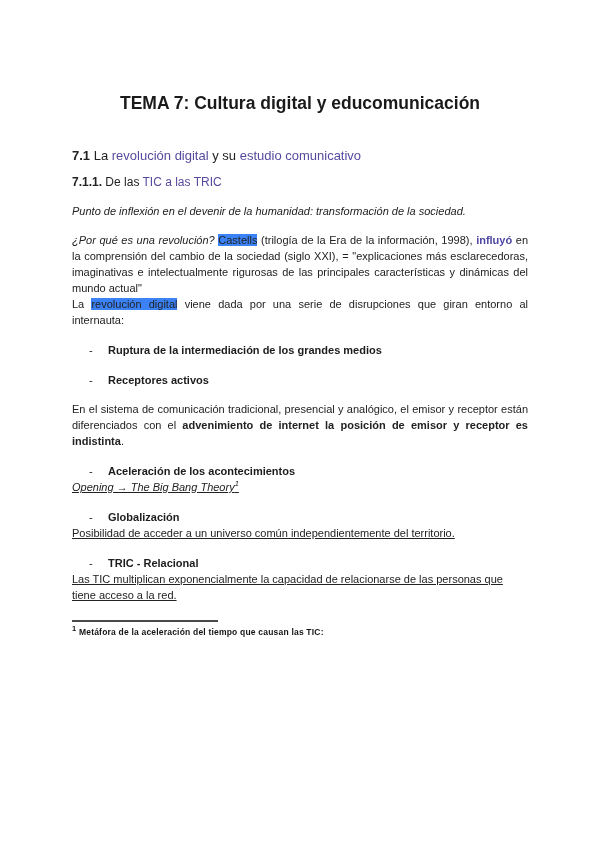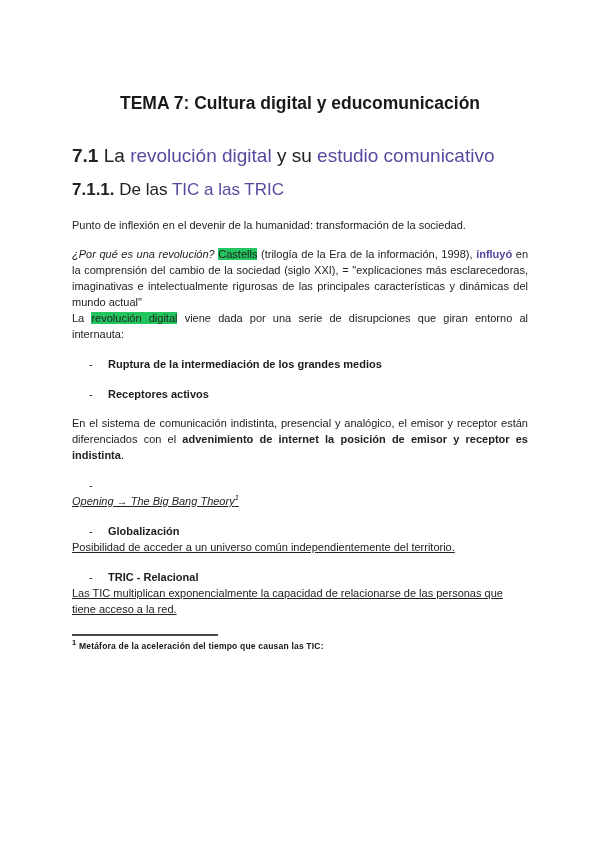--- a/index.html
+++ b/index.html
@@ -12,40 +12,40 @@
     font-family: "Liberation Sans", sans-serif;
     color: #222222;
   }
   .page { padding: 92px 72px 13px 72px; width: 600px; height: 848px; }
 
   .title {
     font-size: 17.5px; font-weight: bold; text-align: center;
     color: #1a1a1a; line-height: 22px;
   }
 
-  .h1 { margin-top: 33px; font-size: 19px; line-height: 17px; color: #222; }
-  .h2 { margin-top: 18px; font-size: 17px; line-height: 16px; color: #222; }
+  .h1 { margin-top: 33px; font-size: 13px; line-height: 17px; color: #222; }
+  .h2 { margin-top: 10px; font-size: 12px; line-height: 16px; color: #222; }
   .num { font-weight: bold; }
   .purple { color: #554a9e; }
 
   .para {
     font-size: 11px; line-height: 16px; text-align: justify;
     color: #222;
   }
   .left { text-align: left; }
   .tight { margin-top: 0; text-decoration: underline; }
-  .mt5  { margin-top: 19px; }
+  .mt5  { margin-top: 13px; font-style: italic; }
   .mt13 { margin-top: 13px; }
   .mt16 { margin-top: 16px; }
   .mt17 { margin-top: 17px; }
   .mt22 { margin-top: 22px; }
 
   .italic { font-style: italic; }
   .bold { font-weight: bold; }
-  .hl { background: #22c55e; }
+  .hl { background: #3b82f6; }
   .link {
     color: #4f46a0; font-weight: bold; 
     cursor: pointer;
   }
 
   .bullet {
     margin-top: 14px; padding-left: 17px;
     font-size: 11px; line-height: 16px; display: flex;
   }
   .bullet .dash { width: 19px; flex: 0 0 19px; font-weight: normal; }
@@ -83,24 +83,25 @@
       <span class="dash">-</span>
       <span class="blabel">Ruptura de la intermediación de los grandes medios</span>
     </div>
 
 
   <div class="bullet mt17">
       <span class="dash">-</span>
       <span class="blabel">Receptores activos</span>
     </div>
 
-  <div class="para mt13"><span>En el sistema de comunicación indistinta, presencial y analógico, el emisor y receptor están diferenciados con el </span><span class="bold">advenimiento de internet la posición de emisor y receptor es indistinta</span><span>.</span></div>
+  <div class="para mt13"><span>En el sistema de comunicación tradicional, presencial y analógico, el emisor y receptor están diferenciados con el </span><span class="bold">advenimiento de internet la posición de emisor y receptor es indistinta</span><span>.</span></div>
 
   <div class="bullet mt22">
       <span class="dash">-</span>
+      <span class="blabel">Aceleración de los acontecimientos</span>
     </div>
 
   <div class="para left tight italic"><span>Opening → The Big Bang Theory</span><sup class="sup">1</sup></div>
 
 
   <div class="bullet mt16">
       <span class="dash">-</span>
       <span class="blabel">Globalización</span>
     </div>
 

